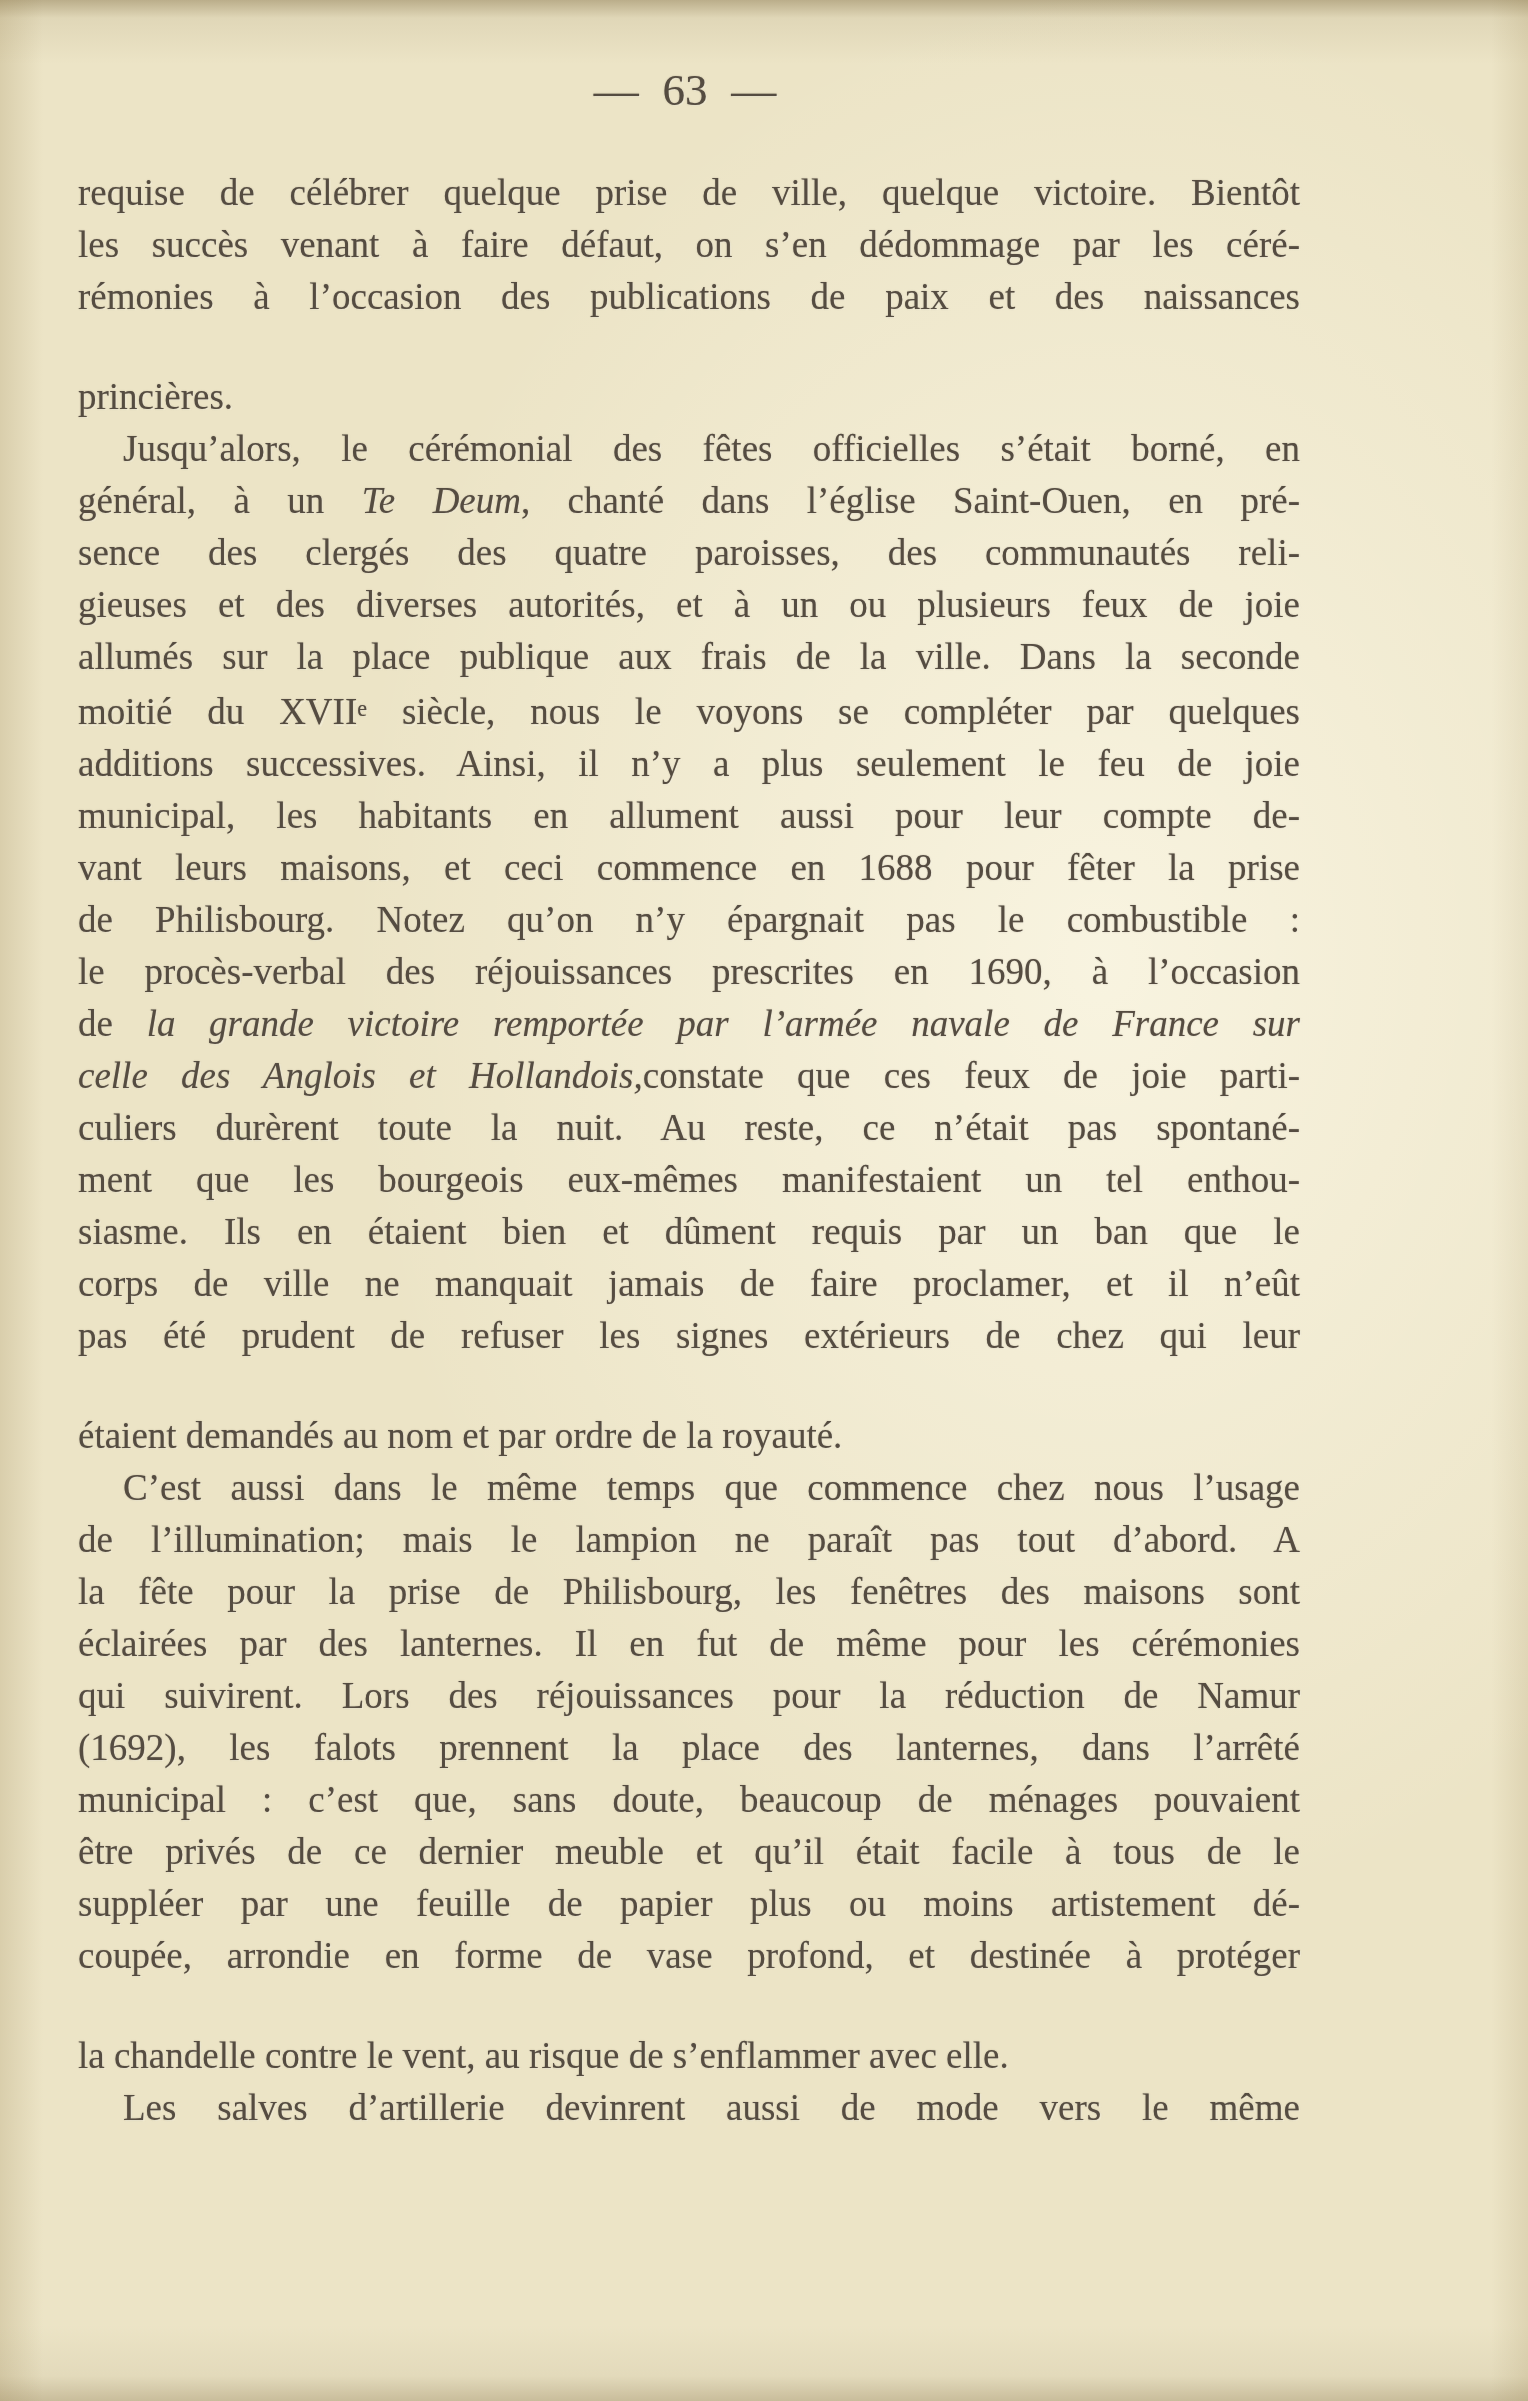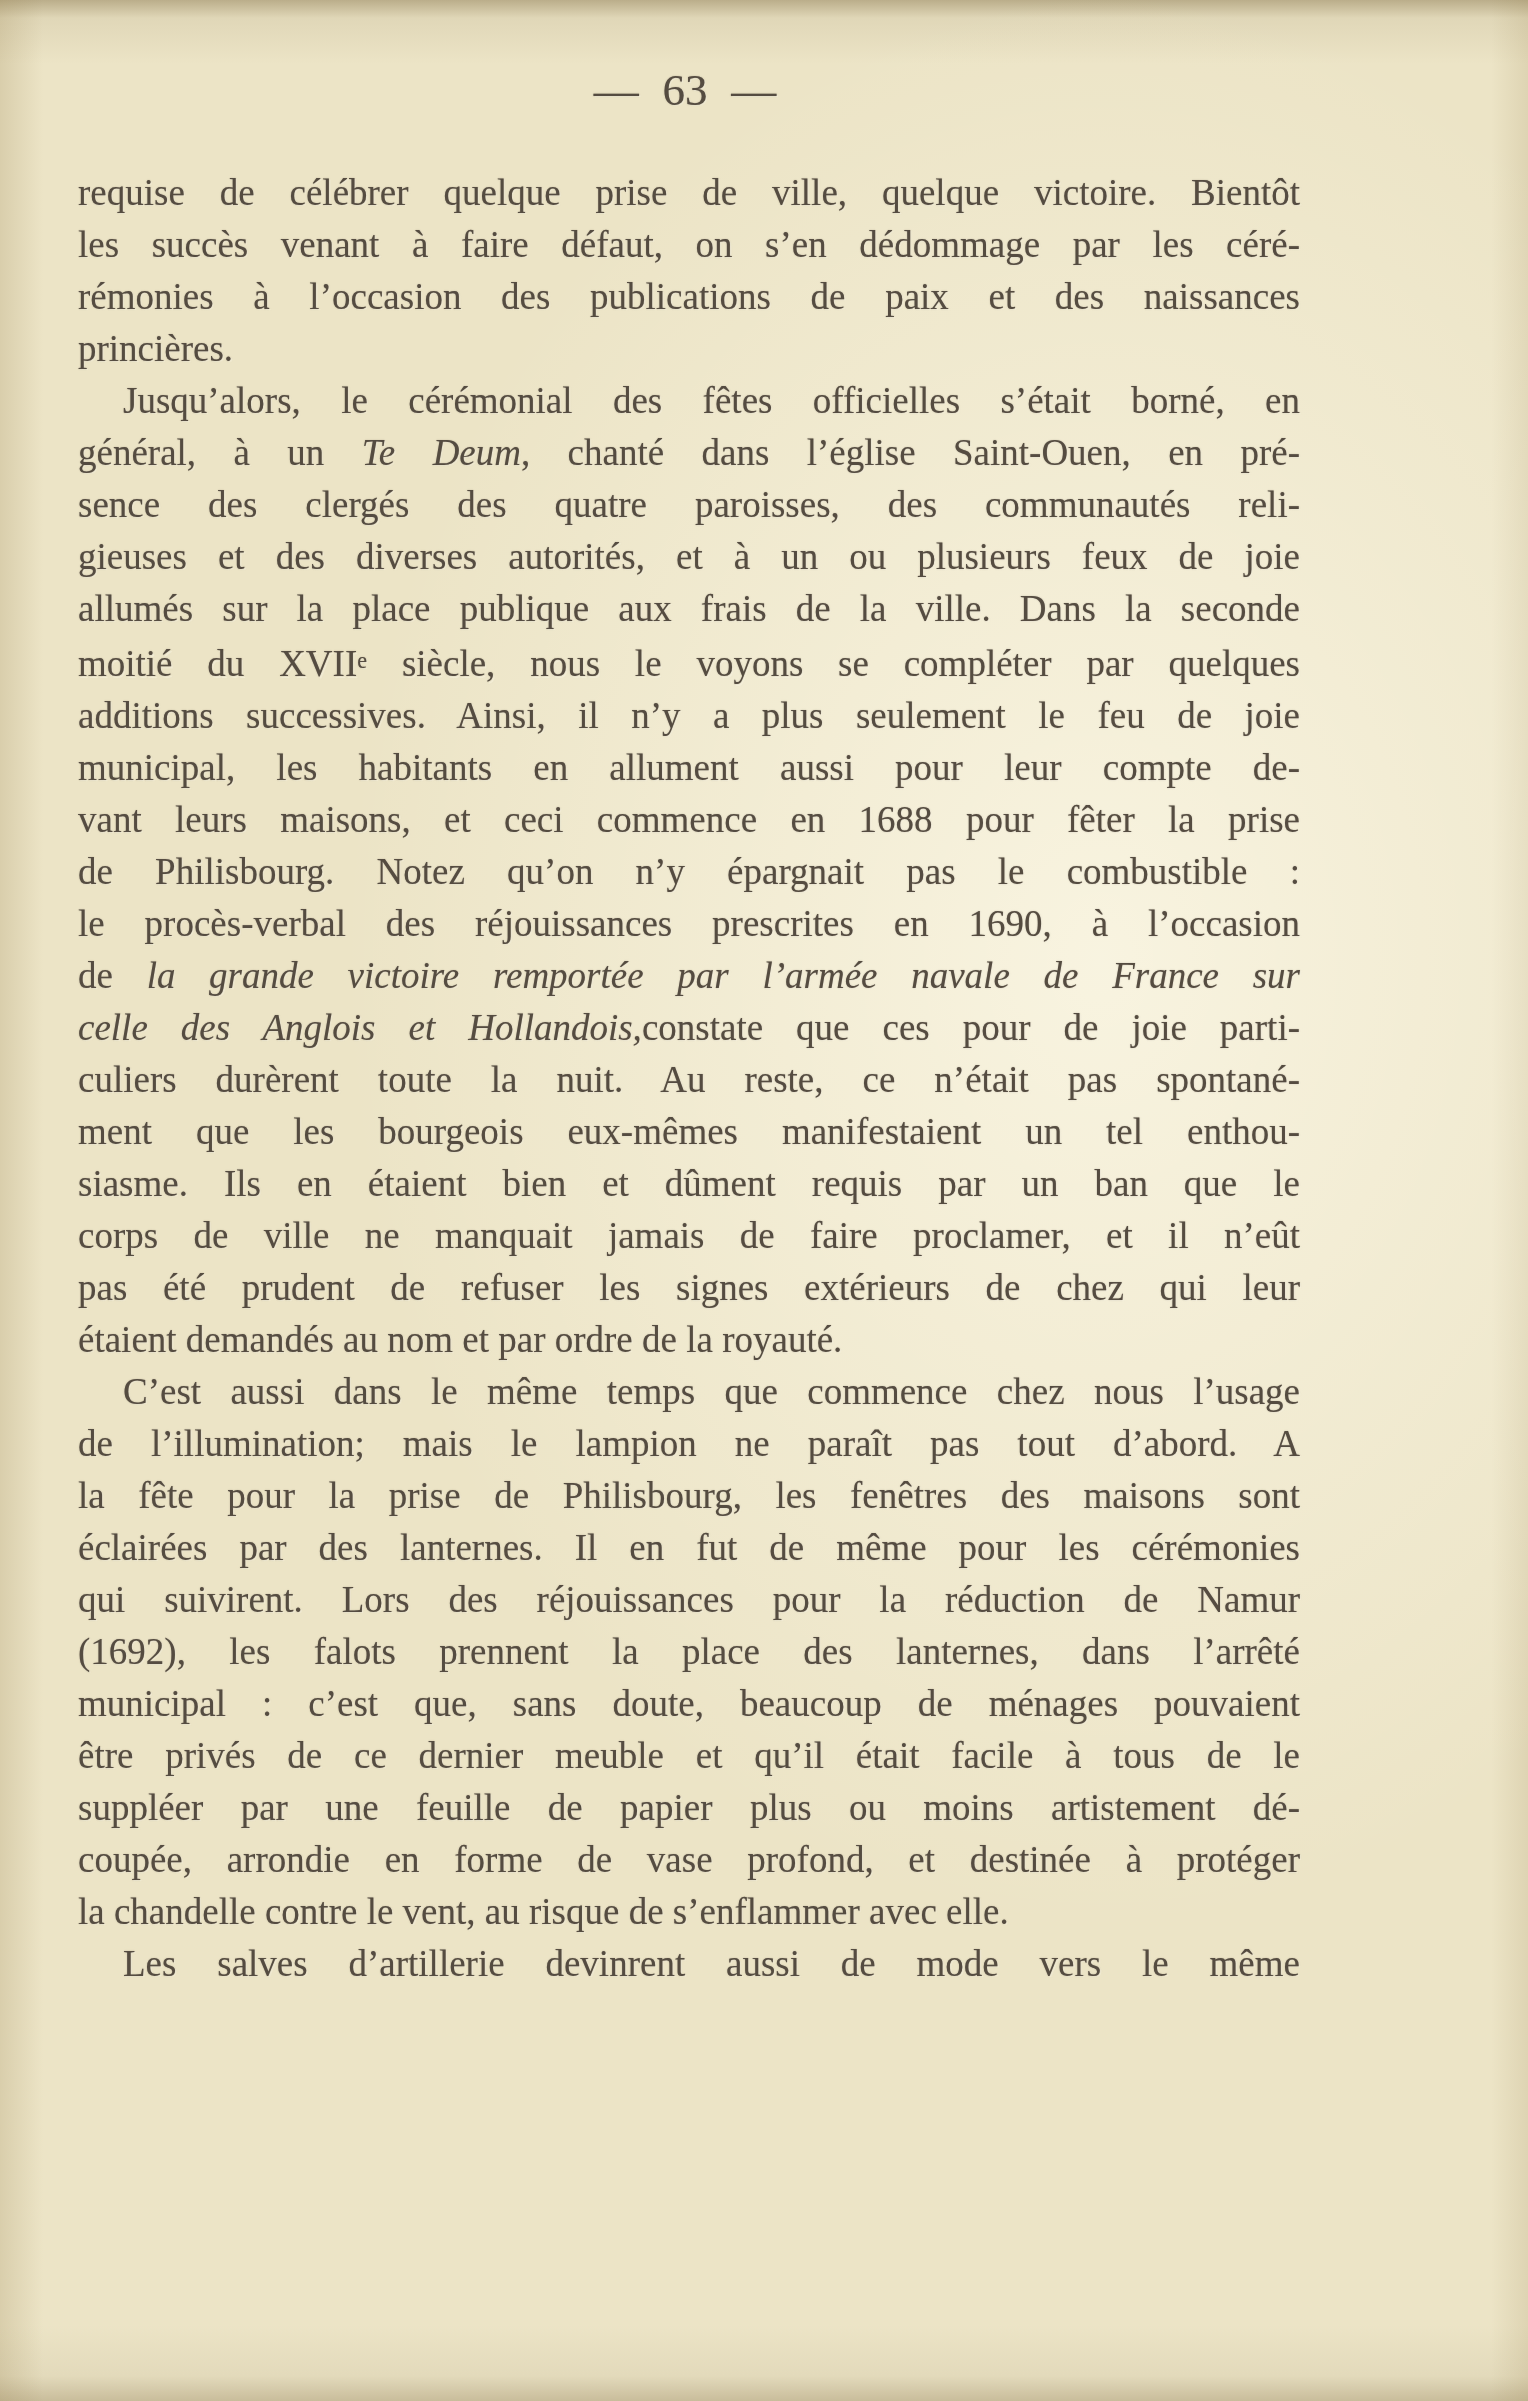--- a/index.html
+++ b/index.html
@@ -49,21 +49,21 @@
     line-height: 52px;
     color: var(--ink);
     text-shadow: 0 0 1.3px rgba(86,76,62,0.45), 1.3px 1.3px 0.9px rgba(252,248,232,0.5);
   }
   .line {
     text-align: justify;
     text-align-last: justify;
     text-justify: inter-word;
     white-space: normal;
   }
-  .line.noj { text-align-last: left; }
+  .line.noj { text-align-last: left; margin-top: 48px; }
   .line.indent { text-indent: 45px; }
   .it { font-style: italic; }
   .sup { font-size: 0.6em; vertical-align: 0.38em; }
 </style>
 </head>
 <body>
 
 <div class="page">
   <div class="pagenum">— 63 —</div>
   <div class="textblock">
@@ -79,21 +79,21 @@
         <div class="line"><span>sence des clergés des quatre paroisses, des communautés reli-</span></div>
         <div class="line"><span>gieuses et des diverses autorités, et à un ou plusieurs feux de joie</span></div>
         <div class="line"><span>allumés sur la place publique aux frais de la ville. Dans la seconde</span></div>
         <div class="line"><span>moitié du XVII</span><span class="sup">e</span><span> siècle, nous le voyons se compléter par quelques</span></div>
         <div class="line"><span>additions successives. Ainsi, il n’y a plus seulement le feu de joie</span></div>
         <div class="line"><span>municipal, les habitants en allument aussi pour leur compte de-</span></div>
         <div class="line"><span>vant leurs maisons, et ceci commence en 1688 pour fêter la prise</span></div>
         <div class="line"><span>de Philisbourg. Notez qu’on n’y épargnait pas le combustible :</span></div>
         <div class="line"><span>le procès-verbal des réjouissances prescrites en 1690, à l’occasion</span></div>
         <div class="line"><span>de </span><span class="it">la grande victoire remportée par l’armée navale de France sur</span></div>
-        <div class="line"><span class="it">celle des Anglois et Hollandois,</span><span>constate que ces pour de joie parti-</span></div>
+        <div class="line"><span class="it">celle des Anglois et Hollandois,</span><span>constate que ces feux de joie parti-</span></div>
         <div class="line"><span>culiers durèrent toute la nuit. Au reste, ce n’était pas spontané-</span></div>
         <div class="line"><span>ment que les bourgeois eux-mêmes manifestaient un tel enthou-</span></div>
         <div class="line"><span>siasme. Ils en étaient bien et dûment requis par un ban que le</span></div>
         <div class="line"><span>corps de ville ne manquait jamais de faire proclamer, et il n’eût</span></div>
         <div class="line"><span>pas été prudent de refuser les signes extérieurs de chez qui leur</span></div>
         <div class="line noj"><span>étaient demandés au nom et par ordre de la royauté.</span></div>
       </div>
       <div class="paragraph">
         <div class="line indent"><span>C’est aussi dans le même temps que commence chez nous l’usage</span></div>
         <div class="line"><span>de l’illumination; mais le lampion ne paraît pas tout d’abord. A</span></div>

